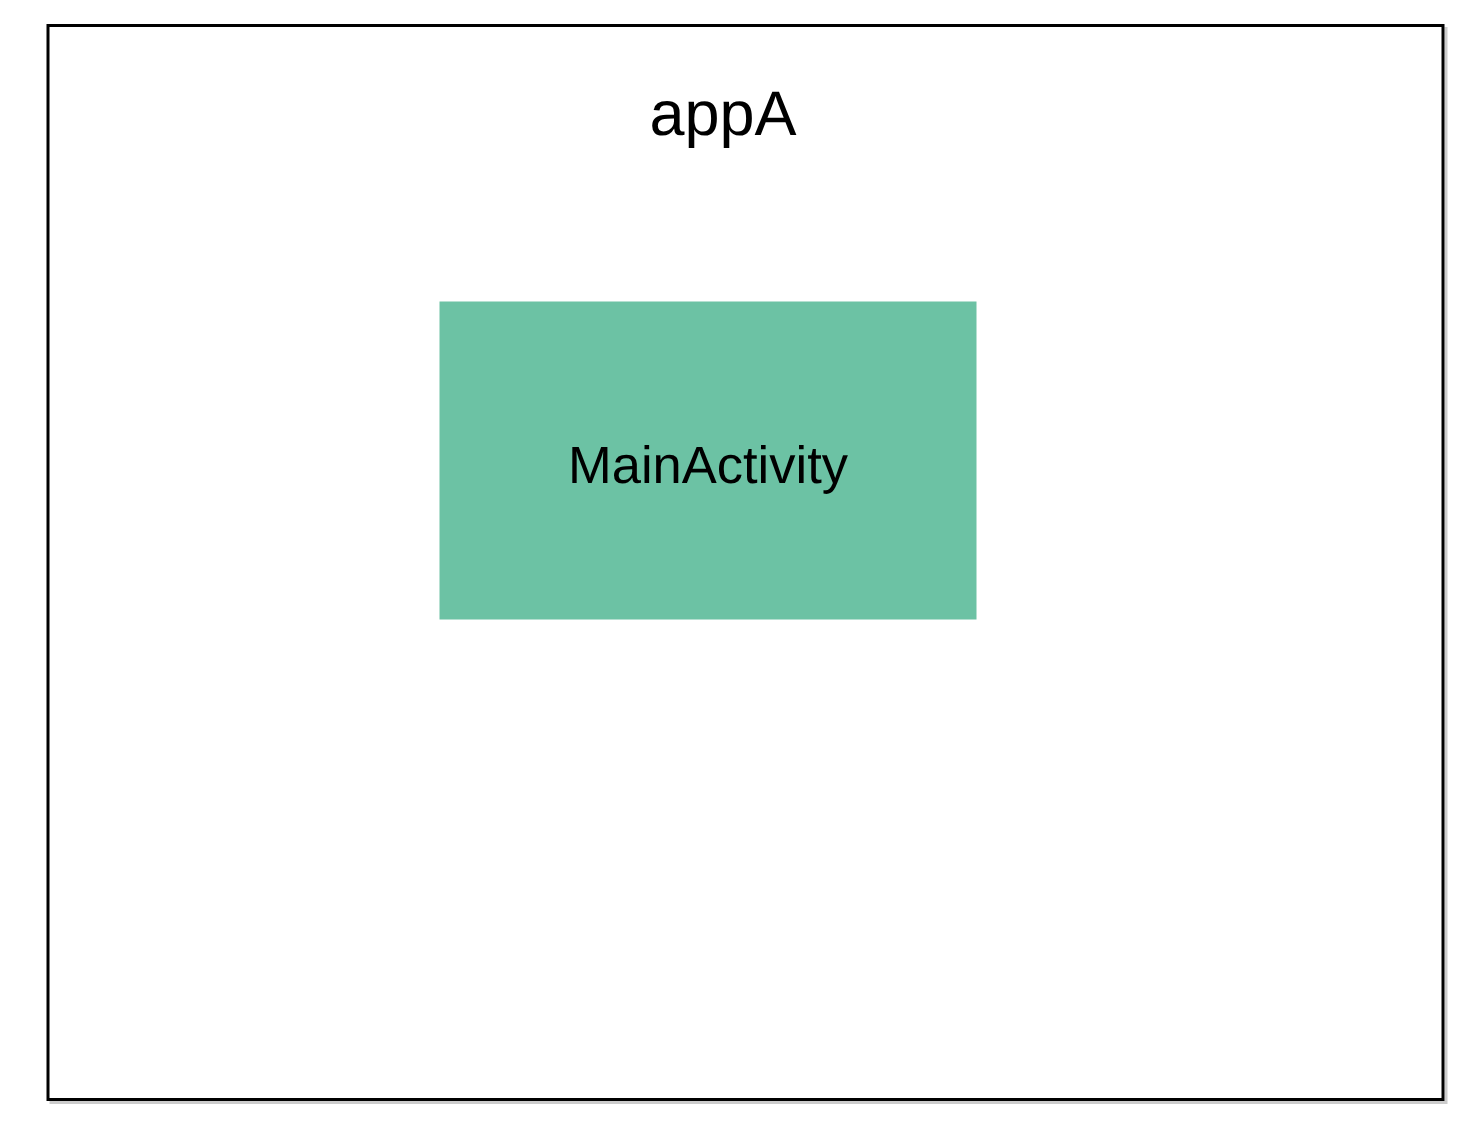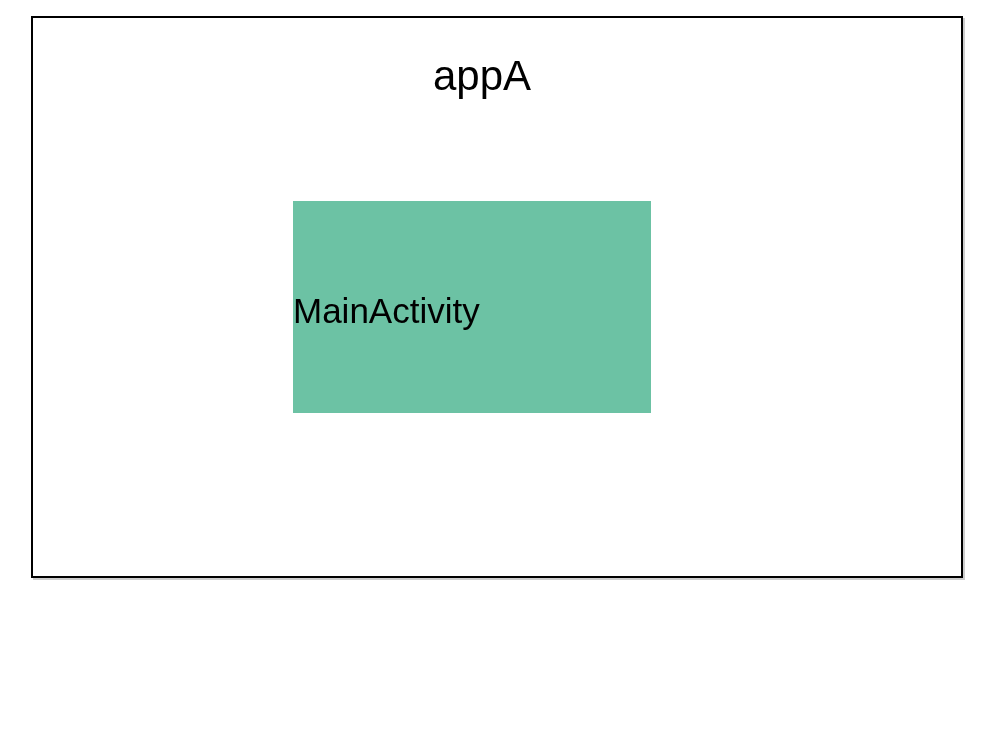--- a/index.html
+++ b/index.html
@@ -13,21 +13,21 @@
     background: var(--canvas-background, #ffffff);
     font-family: "Liberation Sans", sans-serif;
     color: var(--text, #000000);
     overflow: hidden;
   }
   .frame {
     position: absolute;
     left: 31px;
     top: 16px;
     width: 932px;
-    height: 562px;
+    height: 718px;
     box-sizing: border-box;
     border: 2px solid var(--frame-border, #000000);
     background: var(--page-background, #ffffff);
     box-shadow: 2px 2px 0 var(--frame-shadow, #cccccc);
   }
   .app-title {
     position: absolute;
     top: 37px;
     left: 0;
     right: 30px;
@@ -38,20 +38,21 @@
   }
   .activity-box {
     position: absolute;
     left: 260px;
     top: 183px;
     width: 358px;
     height: 212px;
     background: var(--activity-fill, #6cc2a4);
     display: flex;
     align-items: center;
+    justify-content: center;
   }
   .activity-label {
     font-size: 35px;
     line-height: 1;
     padding-top: 6px;
     white-space: nowrap;
   }
 </style>
 </head>
 <body>

